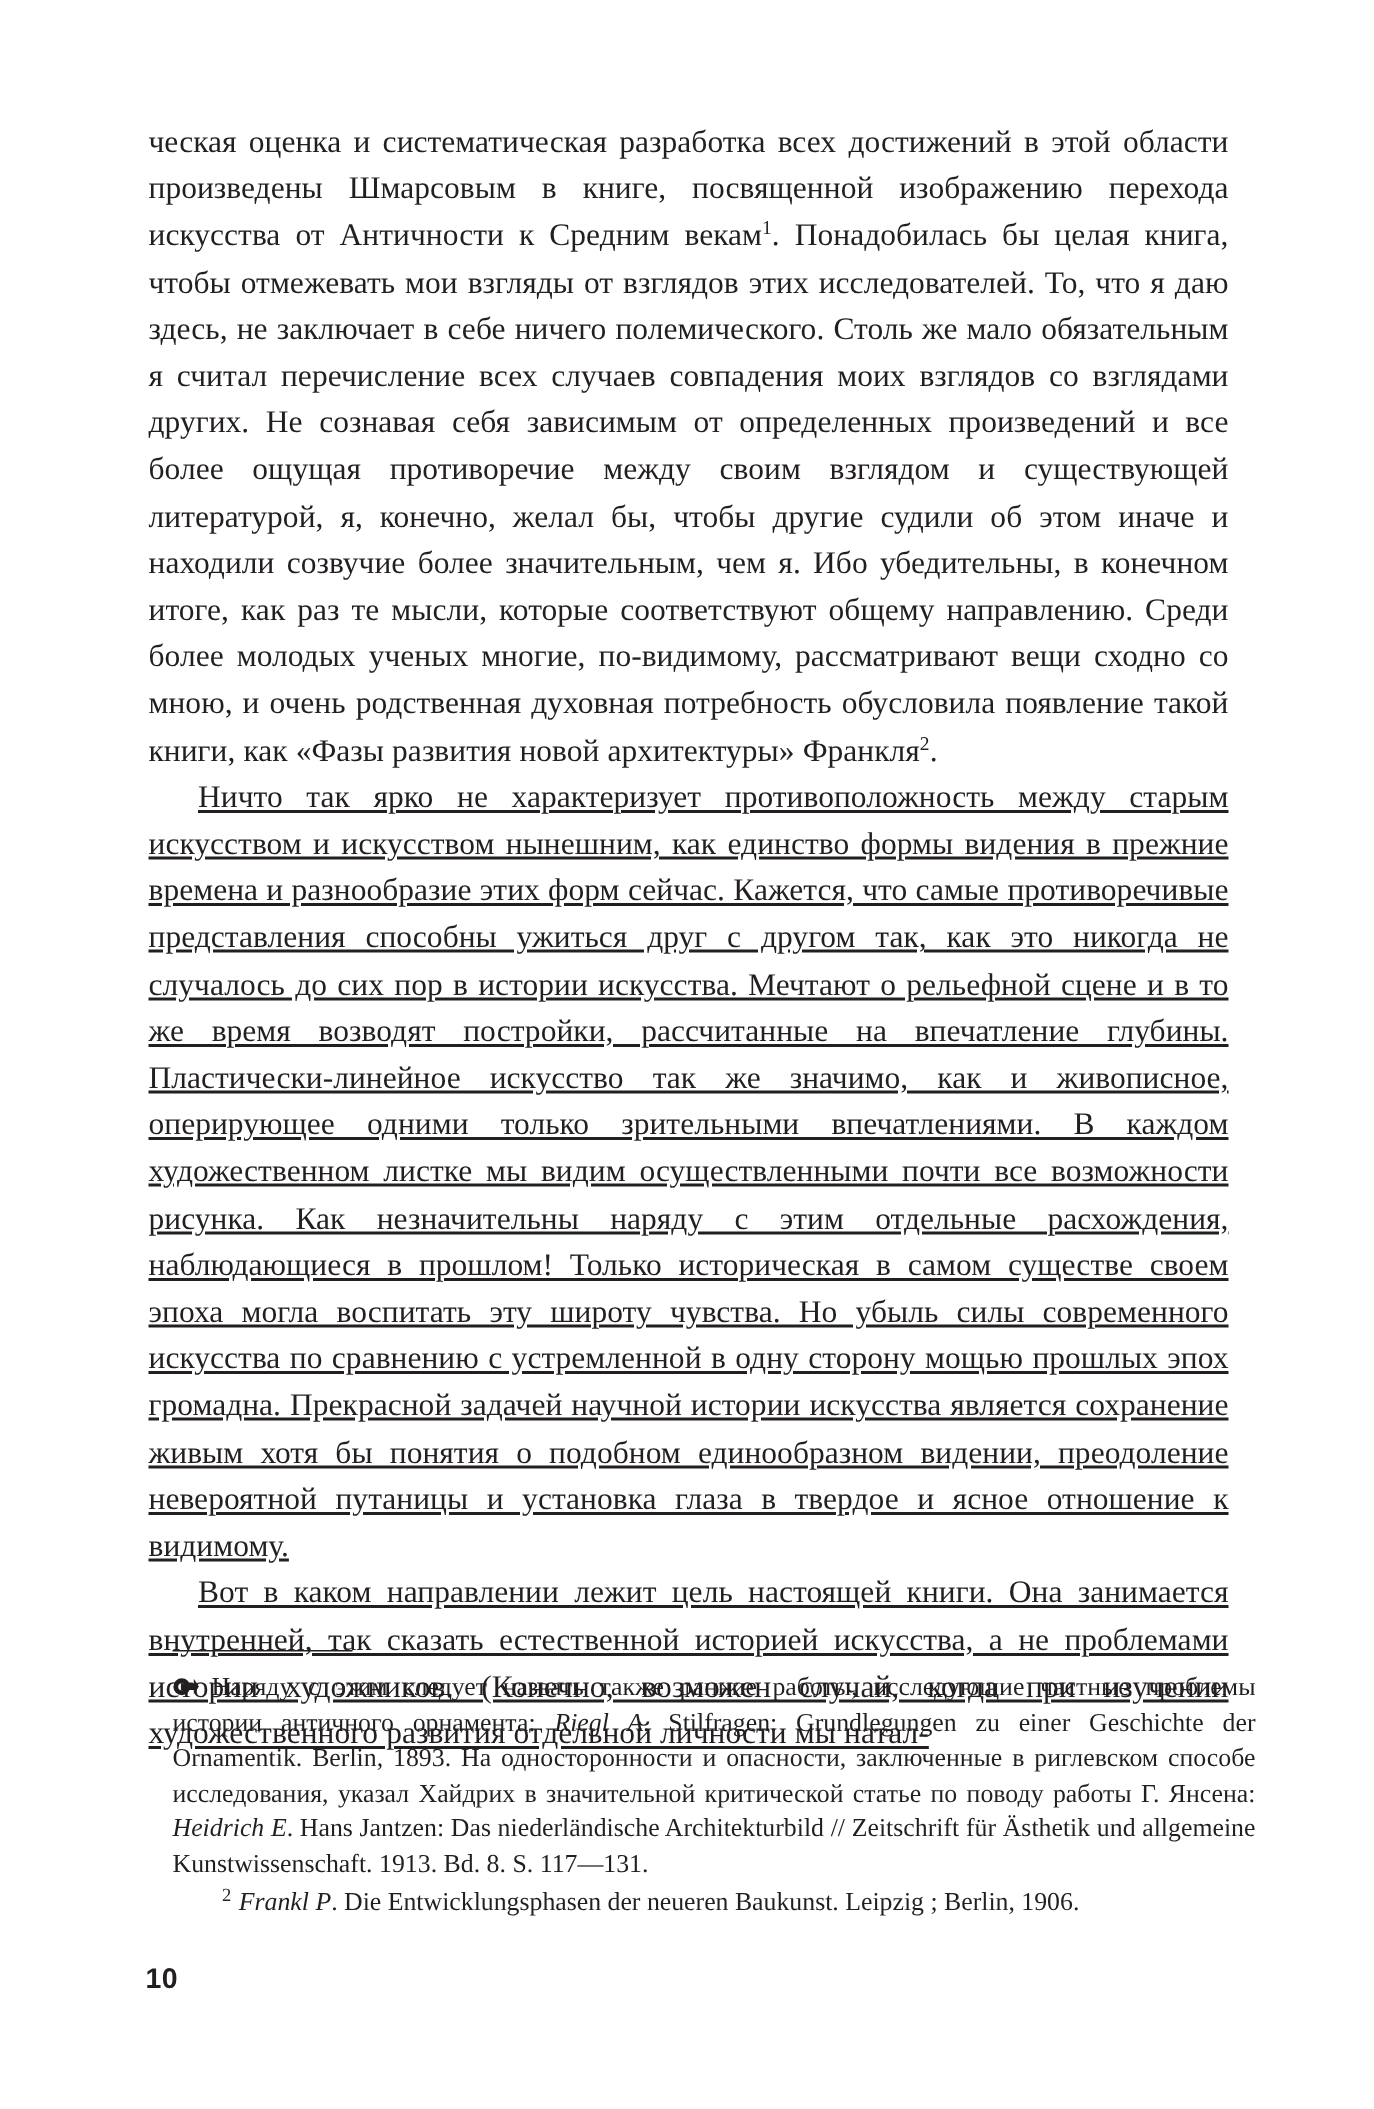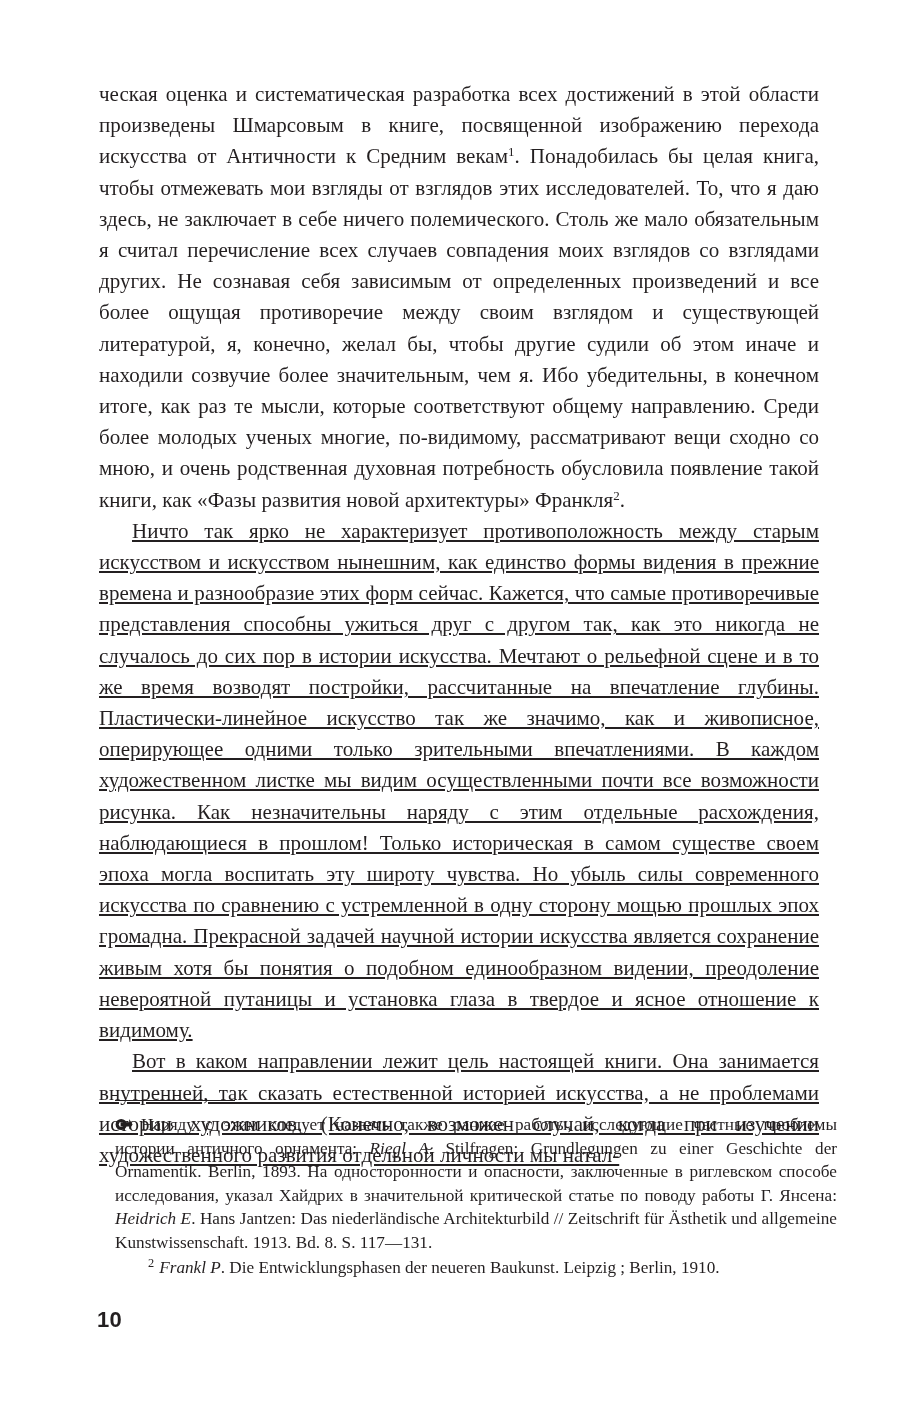--- a/index.html
+++ b/index.html
@@ -105,21 +105,21 @@
     font-style: italic;
   }
 
   
   .folio {
     position: absolute;
     left: 97px;
     top: 1309px;
     font-family: "Liberation Sans", "DejaVu Sans", sans-serif;
     font-weight: bold;
-    font-size: 22px;
+    font-size: 19px;
     line-height: 22px;
     color: #231f20;
     letter-spacing: 0.2px;
   }
 </style>
 </head>
 <body>
 
 <div class="page">
 
@@ -137,19 +137,19 @@
 
     <div class="fn-rule"></div>
 
     <p class="fn-block first"><span class="fn-marker-arrow"><svg width="18" height="13" viewBox="0 0 18 13" xmlns="http://www.w3.org/2000/svg">
             <circle cx="6.2" cy="6.5" r="5.6" fill="#231f20"></circle>
             <circle cx="6.2" cy="6.5" r="2.4" fill="#ffffff"></circle>
             <path d="M5.6 4.2 L14.2 4.2 L14.2 1.1 L17.6 6.4 L14.2 11.6 L14.2 8.6 L5.6 8.6 Z" fill="#231f20"></path>
           </svg></span><span>Наряду с этим следует назвать также ранние работы, исследующие частные проблемы истории античного орнамента: </span><span class="it">Riegl A</span><span>. Stilfragen: Grundlegungen zu einer Geschichte der Ornamentik. Berlin, 1893. На односторонности и опасности, заключенные в риглевском способе исследования, указал Хайдрих в значительной критической статье по поводу работы Г. Янсена: </span><span class="it">Heidrich E</span><span>. Hans Jantzen: Das niederländische Architekturbild // Zeitschrift für Ästhetik und allgemeine Kunstwissenschaft. 1913. Bd. 8. S. 117—131.</span></p>
 
 
-    <p class="fn-numbered"><span class="fn-num">2</span><span class="it">Frankl P</span><span>. Die Entwicklungsphasen der neueren Baukunst. Leipzig ; Berlin, 1910.</span></p>
+    <p class="fn-numbered"><span class="fn-num">2</span><span class="it">Frankl P</span><span>. Die Entwicklungsphasen der neueren Baukunst. Leipzig ; Berlin, 1906.</span></p>
 
   </div>
 
   <div class="folio">10</div>
 
 </div>
 
 </body></html>

